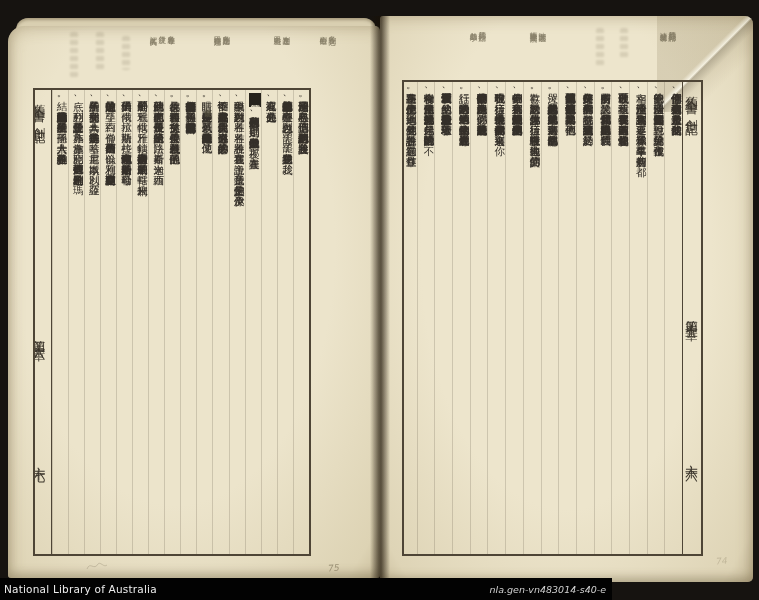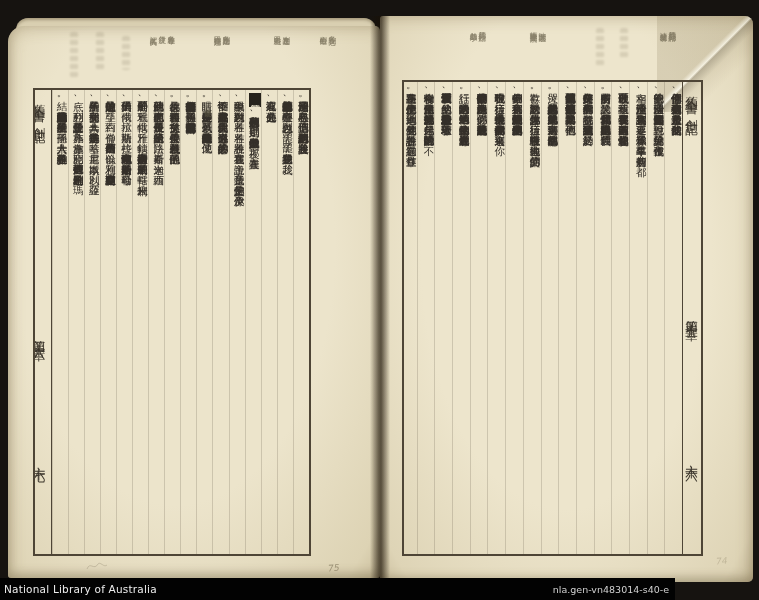--- a/index.html
+++ b/index.html
@@ -44,25 +44,25 @@
     color:#6e6650;opacity:.78;letter-spacing:.5px;height:62px;}
   .mnote div{margin-left:1px;}
   .ghost{position:absolute;width:8px;filter:blur(1.2px);opacity:.3;border-radius:2px;
     background:repeating-linear-gradient(180deg, rgba(105,95,72,.55) 0 5px, rgba(105,95,72,0) 5px 8px);}
   
   .pencil{position:absolute;font-size:9px;color:rgba(105,95,70,.55);font-style:italic;
     transform:rotate(-4deg);}
   .pencil.faint{opacity:.45;}
   .scribble{position:absolute;opacity:.4;}
   
-  .footer-bar{position:absolute;left:0;bottom:0;width:675px;height:22px;background:#020202;
+  .footer-bar{position:absolute;left:0;bottom:0;width:612px;height:22px;background:#020202;
     display:flex;align-items:center;justify-content:space-between;box-sizing:border-box;
     padding:0 6px 0 4px;}
   .footer-lib{font-size:10.5px;color:#ededed;letter-spacing:.2px;}
-  .footer-id{font-size:9.5px;color:#d2d2d2;}
+  .footer-id{font-size:9.5px;color:#d2d2d2;font-style:italic;}
 </style>
 </head>
 <body>
 
 <div class="stage">
 
   <div class="under-sheet"></div>
 
   <div class="page page-left">
     <div class="ghost" style="left:62px;top:6px;height:46px;"></div>

